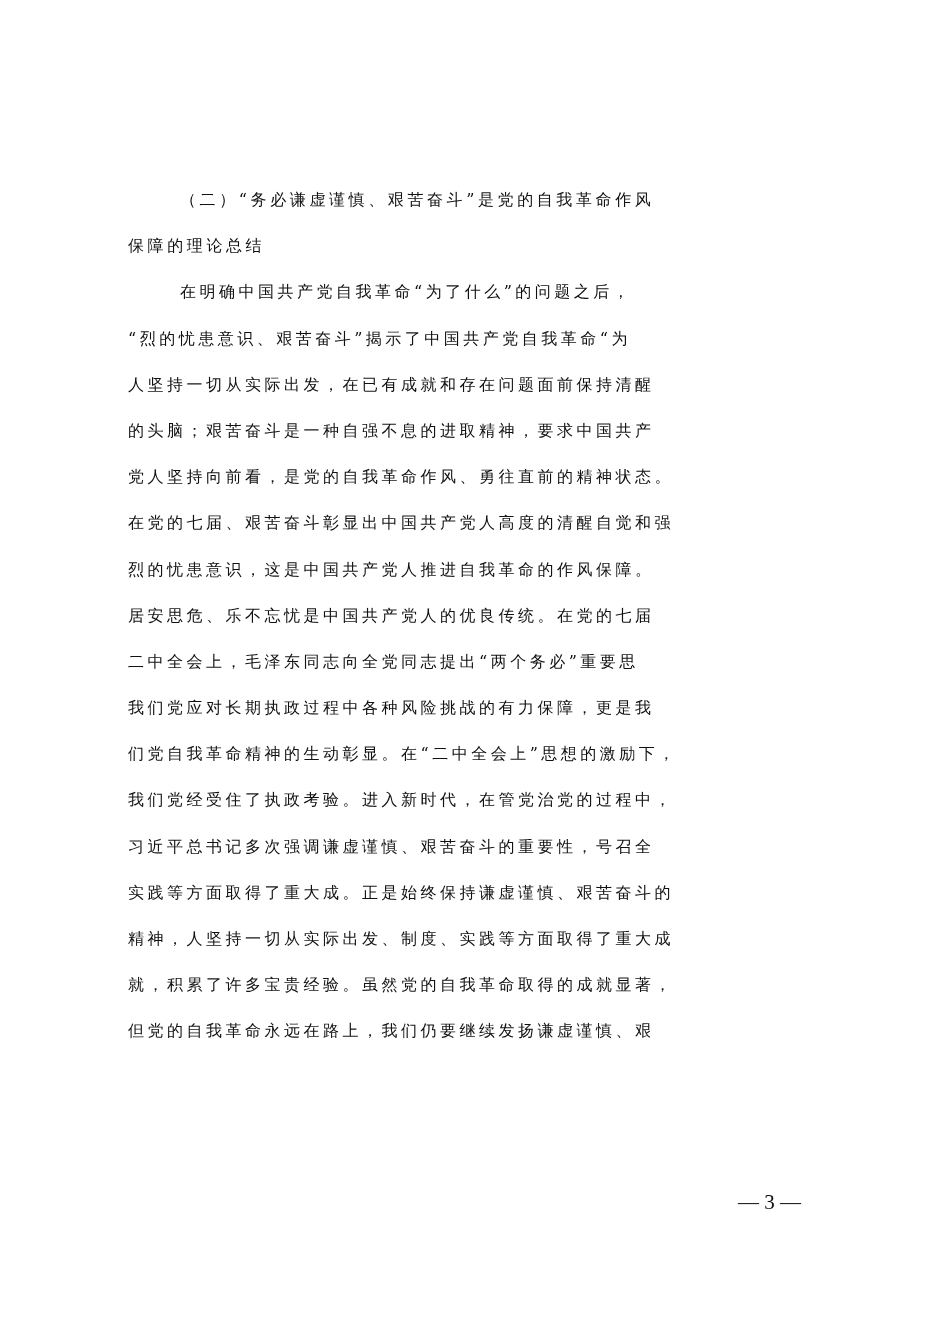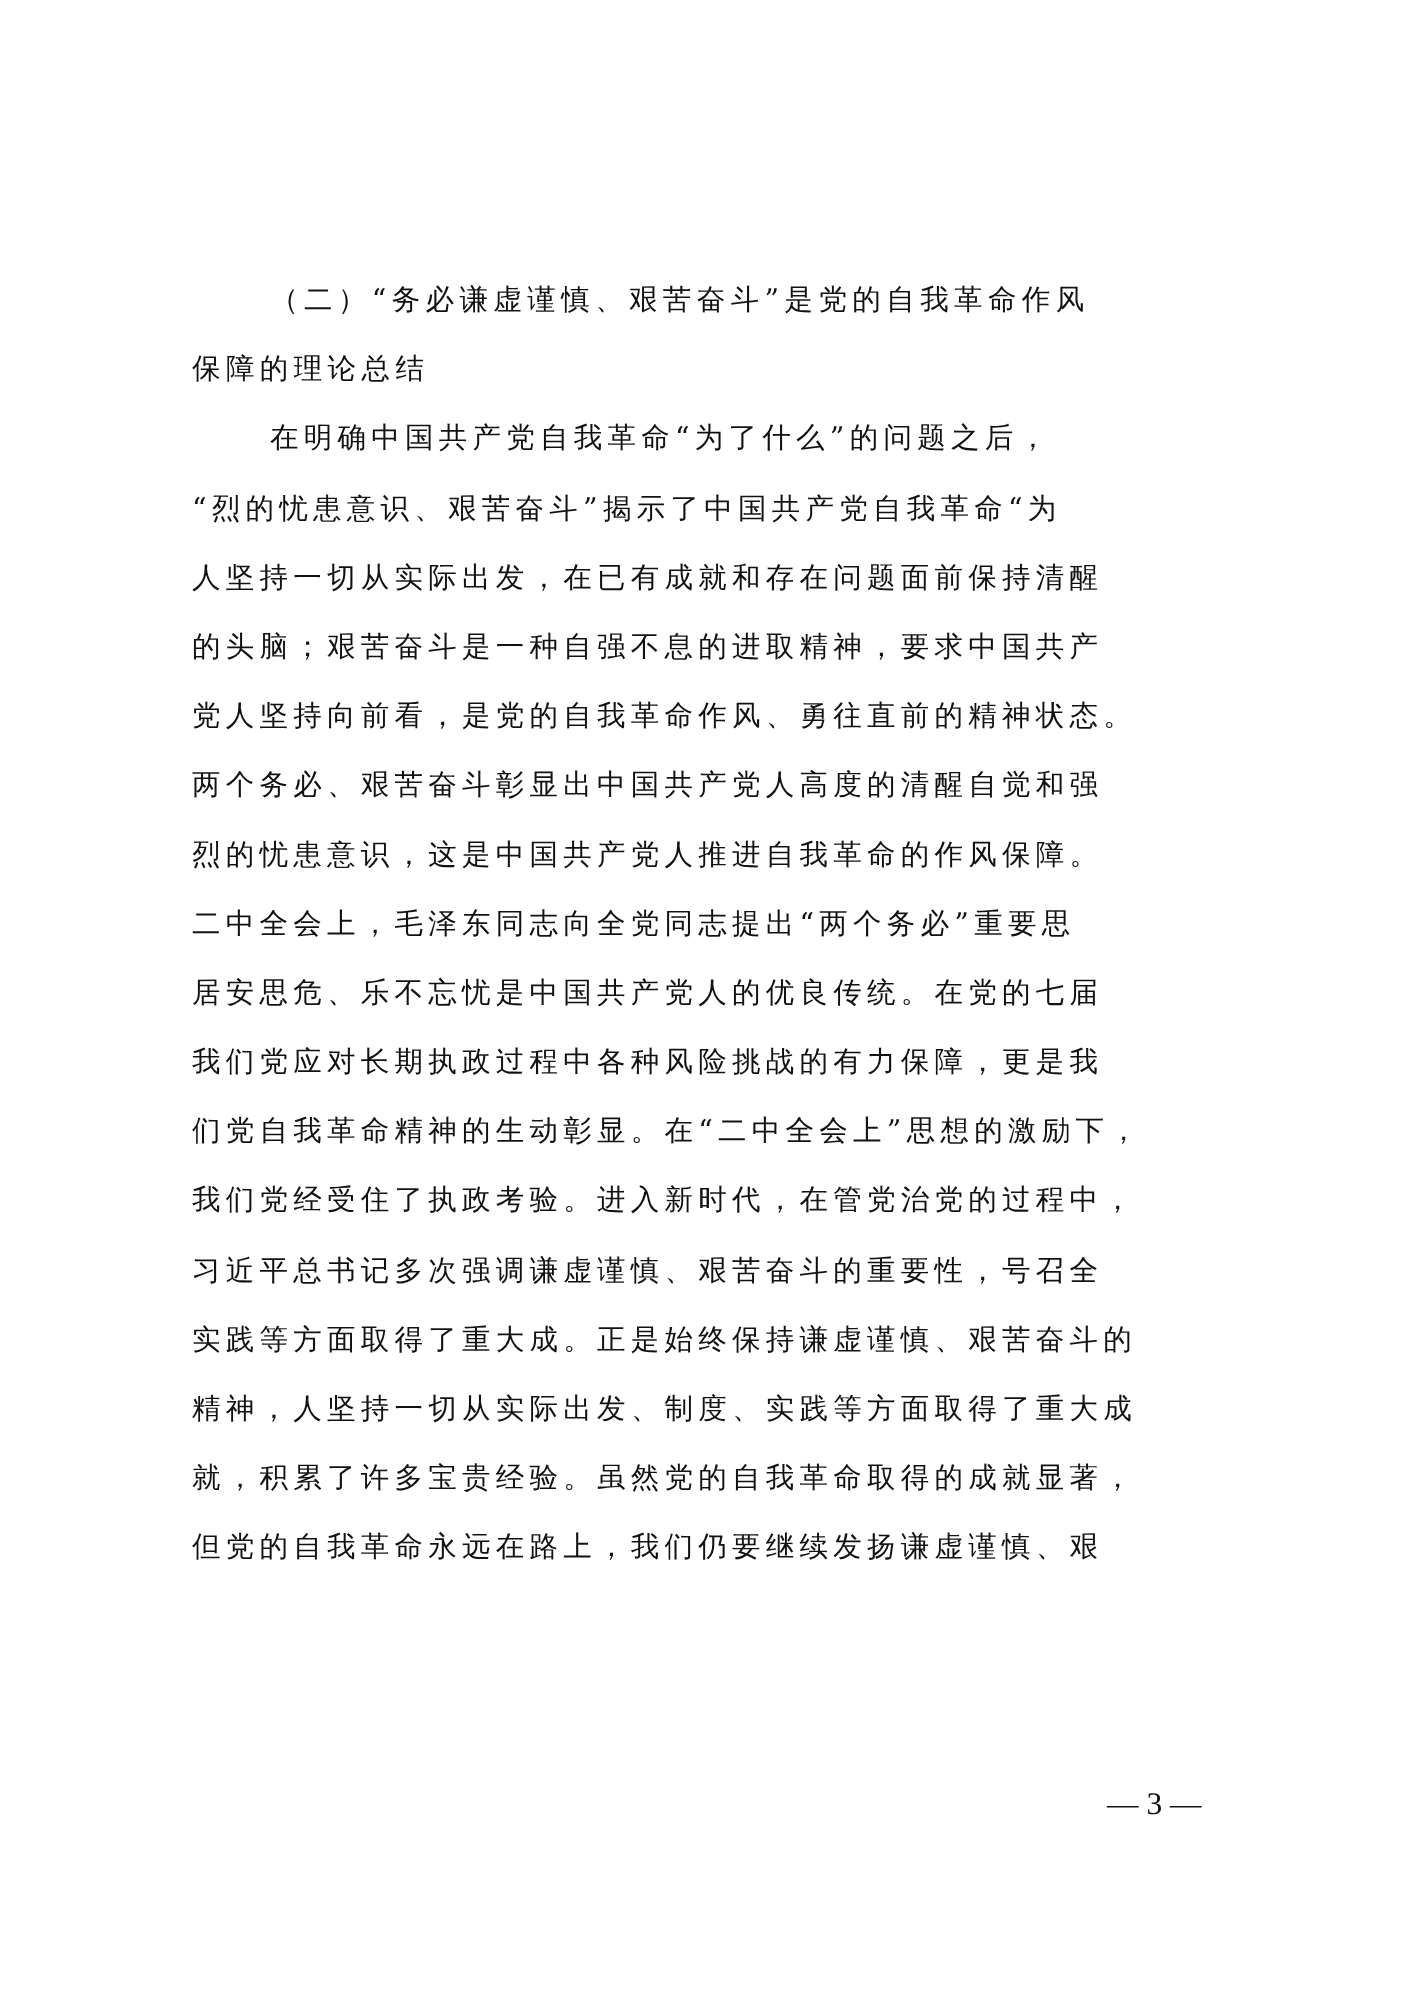--- a/index.html
+++ b/index.html
@@ -26,21 +26,21 @@
     .content {
       position: absolute;
       left: 128px;
       top: 177px;
       width: 690px;
     }
     .line {
       display: block;
       height: 46.2px;
       line-height: 46.2px;
-      font-size: 19px;
+      font-size: 16px;
       white-space: nowrap;
       letter-spacing: 3.5px;
       overflow: visible;
     }
     .line.heading {
       letter-spacing: 3.6px;
     }
     .line.indent {
       padding-left: 52px;
     }
@@ -60,24 +60,24 @@
 <div class="page">
   <div class="content">
     <span class="line heading indent">（二）“务必谦虚谨慎、艰苦奋斗”是党的自我革命作风</span>
     <span class="line heading">保障的理论总结</span>
 
     <span class="line indent">在明确中国共产党自我革命“为了什么”的问题之后，</span>
     <span class="line">“烈的忧患意识、艰苦奋斗”揭示了中国共产党自我革命“为</span>
     <span class="line">人坚持一切从实际出发，在已有成就和存在问题面前保持清醒</span>
     <span class="line">的头脑；艰苦奋斗是一种自强不息的进取精神，要求中国共产</span>
     <span class="line">党人坚持向前看，是党的自我革命作风、勇往直前的精神状态。</span>
-    <span class="line">两个务必、艰苦奋斗彰显出中国共产党人高度的清醒自觉和强</span>
+    <span class="line">在党的七届、艰苦奋斗彰显出中国共产党人高度的清醒自觉和强</span>
     <span class="line">烈的忧患意识，这是中国共产党人推进自我革命的作风保障。</span>
+    <span class="line">居安思危、乐不忘忧是中国共产党人的优良传统。在党的七届</span>
     <span class="line">二中全会上，毛泽东同志向全党同志提出“两个务必”重要思</span>
-    <span class="line">居安思危、乐不忘忧是中国共产党人的优良传统。在党的七届</span>
     <span class="line">我们党应对长期执政过程中各种风险挑战的有力保障，更是我</span>
     <span class="line">们党自我革命精神的生动彰显。在“二中全会上”思想的激励下，</span>
     <span class="line">我们党经受住了执政考验。进入新时代，在管党治党的过程中，</span>
     <span class="line">习近平总书记多次强调谦虚谨慎、艰苦奋斗的重要性，号召全</span>
     <span class="line">实践等方面取得了重大成。正是始终保持谦虚谨慎、艰苦奋斗的</span>
     <span class="line">精神，人坚持一切从实际出发、制度、实践等方面取得了重大成</span>
     <span class="line">就，积累了许多宝贵经验。虽然党的自我革命取得的成就显著，</span>
     <span class="line">但党的自我革命永远在路上，我们仍要继续发扬谦虚谨慎、艰</span>
   </div>
 

